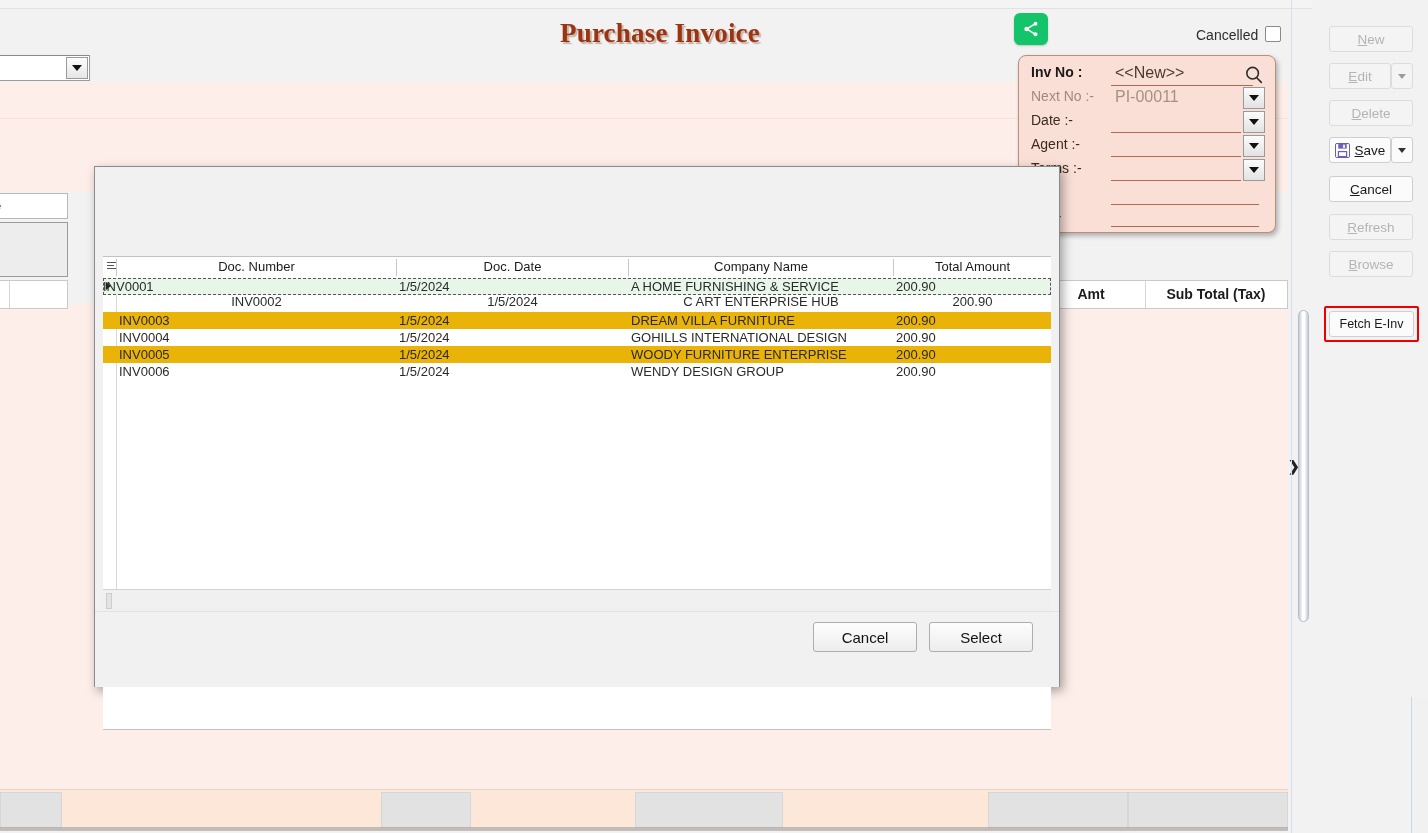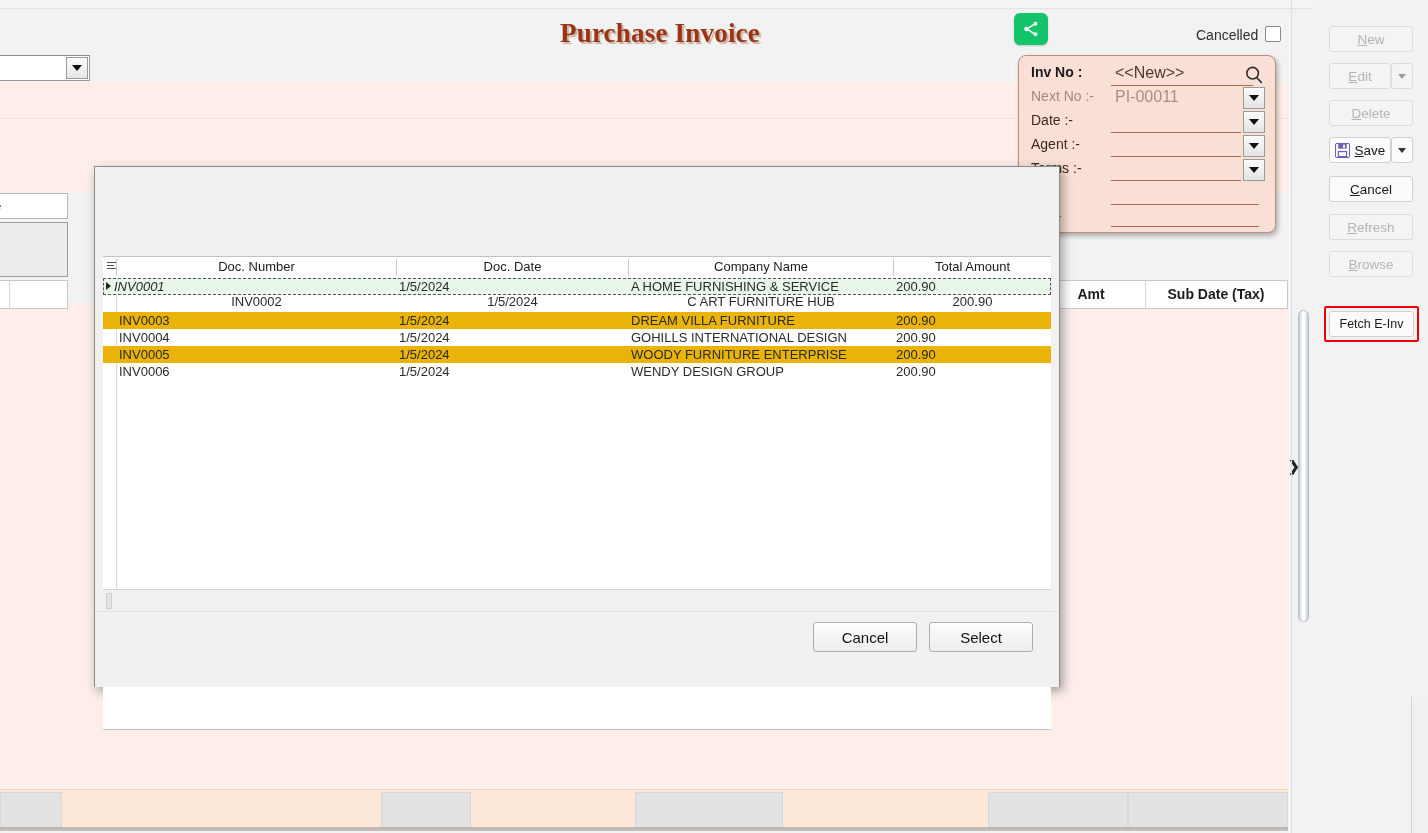--- a/index.html
+++ b/index.html
@@ -281,21 +281,21 @@
       <div class="cellA">e</div>
       <div class="sep"></div>
     </div>
 
     <div class="dark-vline"></div>
 
     <div class="bg-grid-right">
       <div class="vline" style="left:0px;"></div>
       <div class="hcell" style="left:1px;width:108px;">Amt</div>
       <div class="vline" style="left:109px;"></div>
-      <div class="hcell" style="left:110px;width:140px;">Sub Date (Tax)</div>
+      <div class="hcell" style="left:110px;width:140px;">Sub Total (Tax)</div>
     </div>
 
     <div class="bottom-strip">
       <div class="bs-seg" style="left:0px;width:62px;"></div>
       <div class="bs-seg" style="left:381px;width:90px;"></div>
       <div class="bs-seg" style="left:635px;width:148px;"></div>
       <div class="bs-seg" style="left:988px;width:140px;"></div>
       <div class="bs-seg" style="left:1128px;width:160px;"></div>
     </div>
     <div class="bottom-shadow"></div>
@@ -445,30 +445,30 @@
         <div class="hsep" style="left:525px;"></div>
         <div class="hcell" style="left:526px;width:264px;">Company Name</div>
         <div class="hsep" style="left:790px;"></div>
         <div class="hcell" style="left:791px;width:157px;">Total Amount</div>
       </div>
 
       <div class="gcolline" style="left:13px; height:354px;"></div>
 
       <div class="grow sel" style="top:21px;">
         <div class="rowmark"></div>
-        <div class="cell" style="left:11px;width:275px;font-style:italic;">INV0001</div>
+        <div class="cell" style="left:0;width:275px;">INV0001</div>
         <div class="cell" style="left:296px;width:227px;">1/5/2024</div>
         <div class="cell" style="left:528px;width:260px;">A HOME FURNISHING &amp; SERVICE</div>
         <div class="cell" style="left:793px;width:153px;">200.90</div>
       </div>
 
       <div class="grow" style="top:36px;text-align:center;">
         <div class="cell" style="left:16px;width:275px;">INV0002</div>
         <div class="cell" style="left:296px;width:227px;">1/5/2024</div>
-        <div class="cell" style="left:528px;width:260px;">C ART FURNITURE HUB</div>
+        <div class="cell" style="left:528px;width:260px;">C ART ENTERPRISE HUB</div>
         <div class="cell" style="left:793px;width:153px;">200.90</div>
       </div>
 
       <div class="grow alt" style="top:55px;">
         <div class="cell" style="left:16px;width:275px;">INV0003</div>
         <div class="cell" style="left:296px;width:227px;">1/5/2024</div>
         <div class="cell" style="left:528px;width:260px;">DREAM VILLA FURNITURE</div>
         <div class="cell" style="left:793px;width:153px;">200.90</div>
       </div>
 

